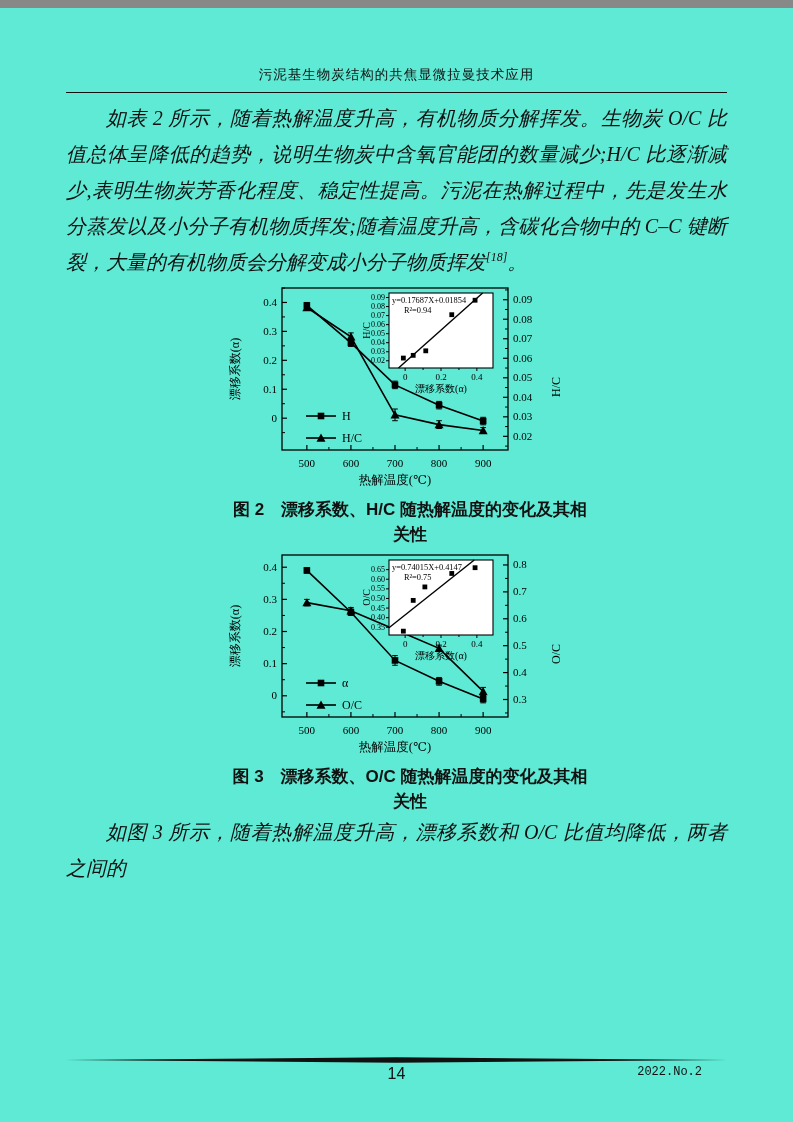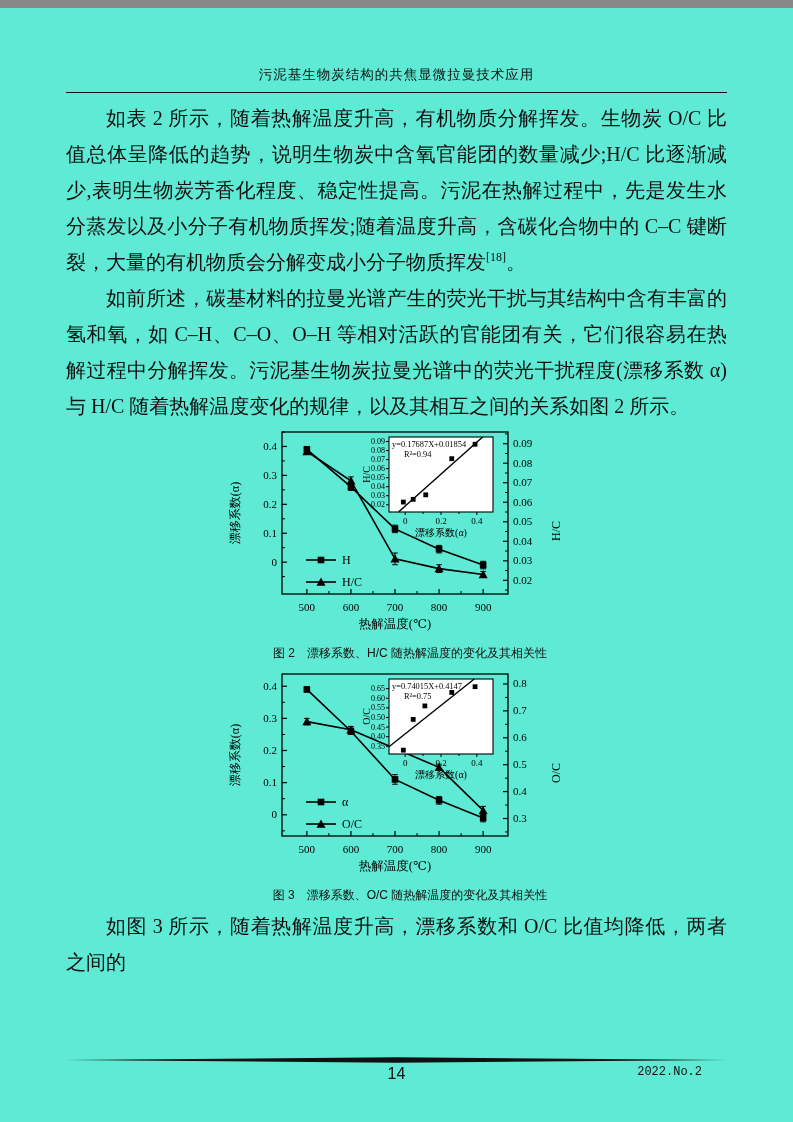--- a/index.html
+++ b/index.html
@@ -19,29 +19,29 @@
   .header-rule{
     position:absolute;top:84px;left:66px;width:661px;height:0;
     border-top:1.6px solid #111;
   }
   .content{
     position:absolute;top:92px;left:66px;width:661px;
   }
   .content p{
     margin:0;text-indent:2em;
     font-size:20px;line-height:36px;
-    text-align:justify;color:#111;
+    text-align:justify;color:#111;font-style:italic;
   }
   .content p sup{font-size:12px;line-height:0;}
   figure{margin:2px 0 0 160px;width:368px;padding:0;}
   figure svg{display:block;}
   figcaption{
     width:368px;text-align:center;
     font-family:"Liberation Sans","DejaVu Sans",sans-serif;
-    font-weight:normal;font-size:12px;line-height:25px;color:#111;
+    font-weight:bold;font-size:17px;line-height:25px;color:#111;
   }
   .chart-svg text{fill:#000;font-family:"Liberation Serif","DejaVu Serif",serif;}
   .footer-rule{position:absolute;top:1049px;left:66px;}
   .footer-page{
     position:absolute;top:1057px;left:66px;width:661px;text-align:center;
     font-family:"Liberation Sans","DejaVu Sans",sans-serif;font-size:16px;color:#111;
   }
   .footer-issue{
     position:absolute;top:1057px;right:91px;
     font-family:Liberation Mono, monospace;font-size:12px;color:#111;
@@ -50,21 +50,20 @@
 </head>
 <body>
 
 <div class="page">
 
   <div class="header-title">污泥基生物炭结构的共焦显微拉曼技术应用</div>
   <div class="header-rule"></div>
 
   <div class="content">
     <p><span>如表 2 所示，随着热解温度升高，有机物质分解挥发。生物炭 O/C 比值总体呈降低的趋势，说明生物炭中含氧官能团的数量减少;H/C 比逐渐减少,表明生物炭芳香化程度、稳定性提高。污泥在热解过程中，先是发生水分蒸发以及小分子有机物质挥发;随着温度升高，含碳化合物中的 C–C 键断裂，大量的有机物质会分解变成小分子物质挥发</span><sup>[18]</sup><span>。</span></p>
-    <p>如前所述，碳基材料的拉曼光谱产生的荧光干扰与其结构中含有丰富的氢和氧，如 C–H、C–O、O–H 等相对活跃的官能团有关，它们很容易在热解过程中分解挥发。污泥基生物炭拉曼光谱中的荧光干扰程度(漂移系数 α)与 H/C 随着热解温度变化的规律，以及其相互之间的关系如图 2 所示。</p>
 
     <figure>
       <svg id="fig-svg-0" class="chart-svg" width="368" height="215">
           <rect x="56" y="6" width="226" height="162" fill="none" stroke="#000" stroke-width="1.3"></rect>
           <line x1="56" y1="136.17857142857142" x2="61" y2="136.17857142857142" stroke="#000" stroke-width="1.2"></line>
           <text x="51" y="139.67857142857142" font-size="11" text-anchor="end">0</text>
           <line x1="56" y1="107.24999999999999" x2="61" y2="107.24999999999999" stroke="#000" stroke-width="1.2"></line>
           <text x="51" y="110.74999999999999" font-size="11" text-anchor="end">0.1</text>
           <line x1="56" y1="78.32142857142857" x2="61" y2="78.32142857142857" stroke="#000" stroke-width="1.2"></line>
           <text x="51" y="81.82142857142857" font-size="11" text-anchor="end">0.2</text>

